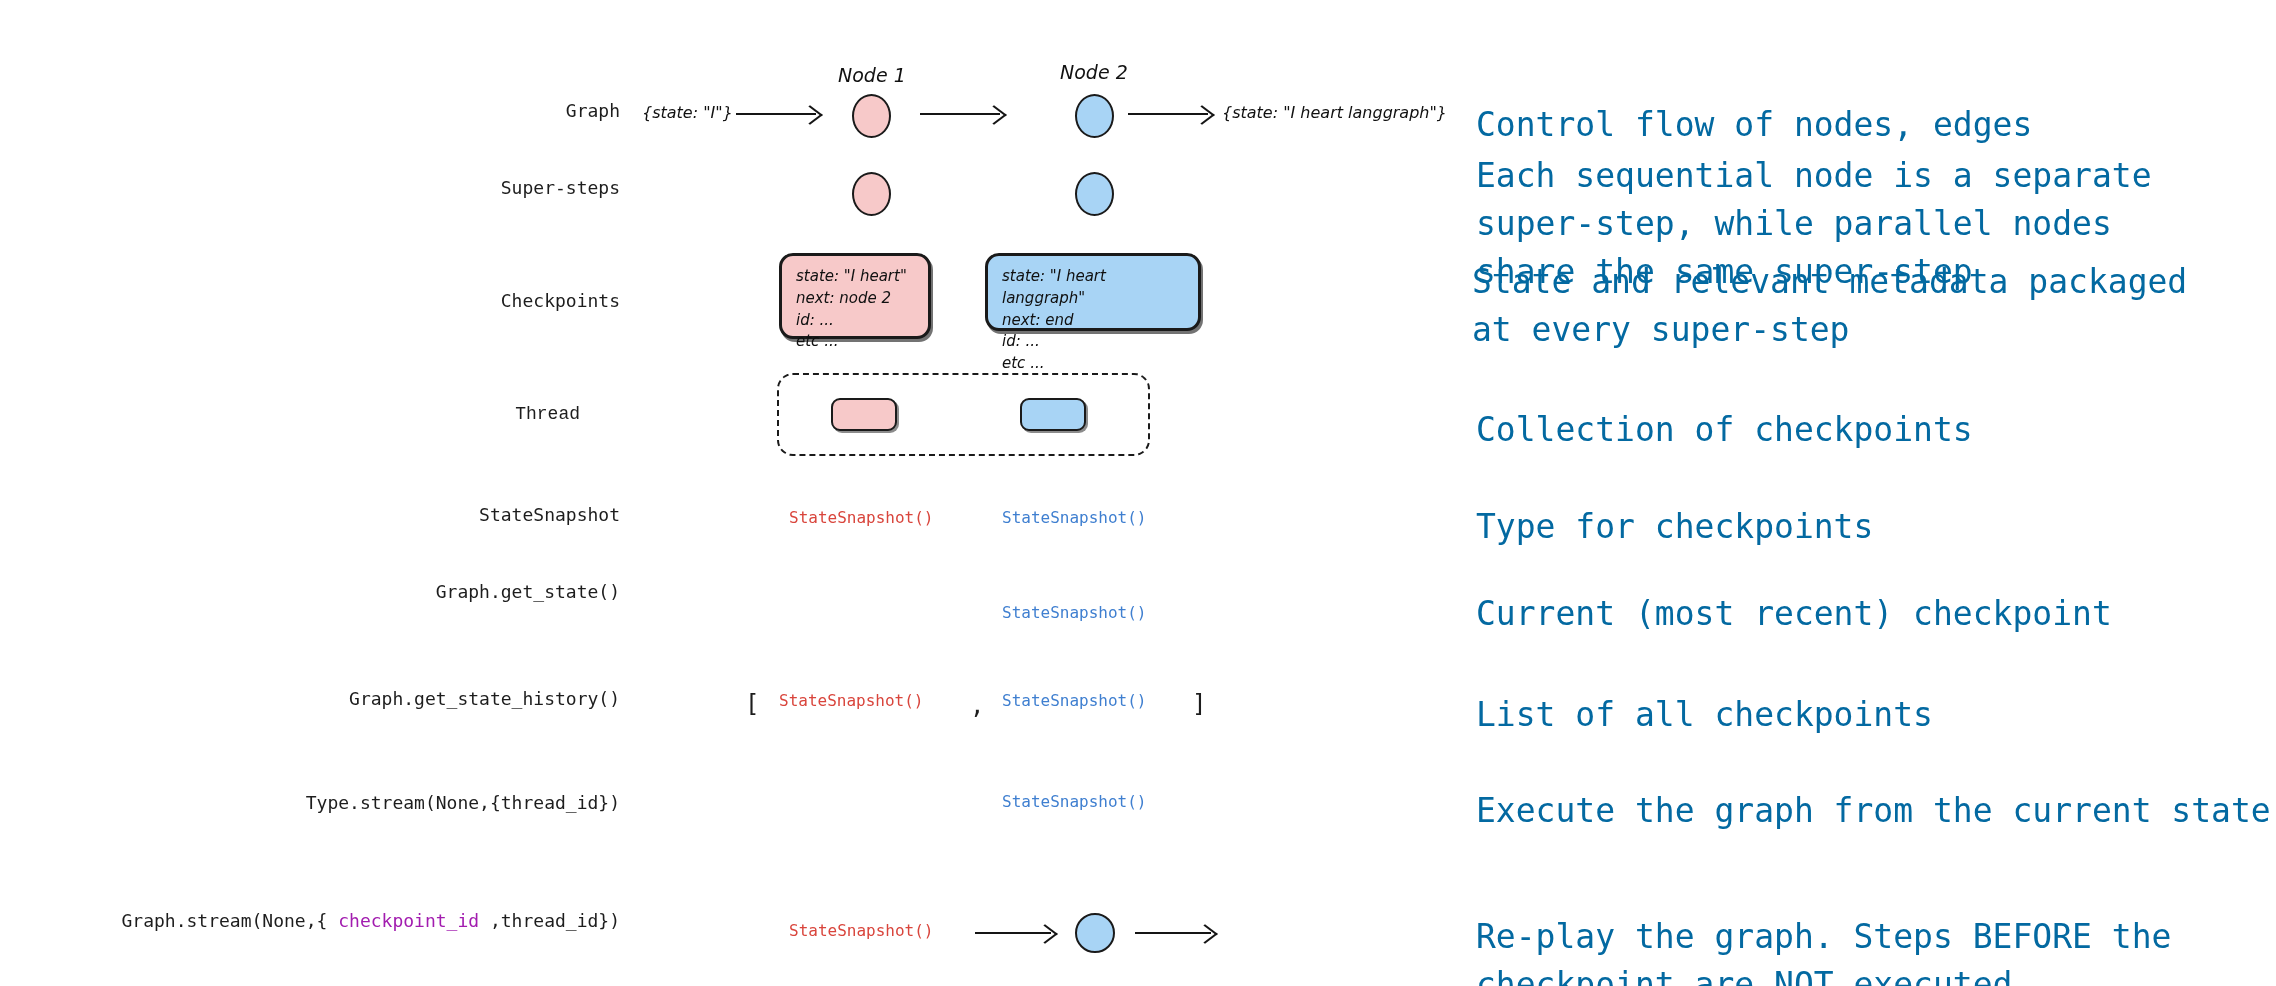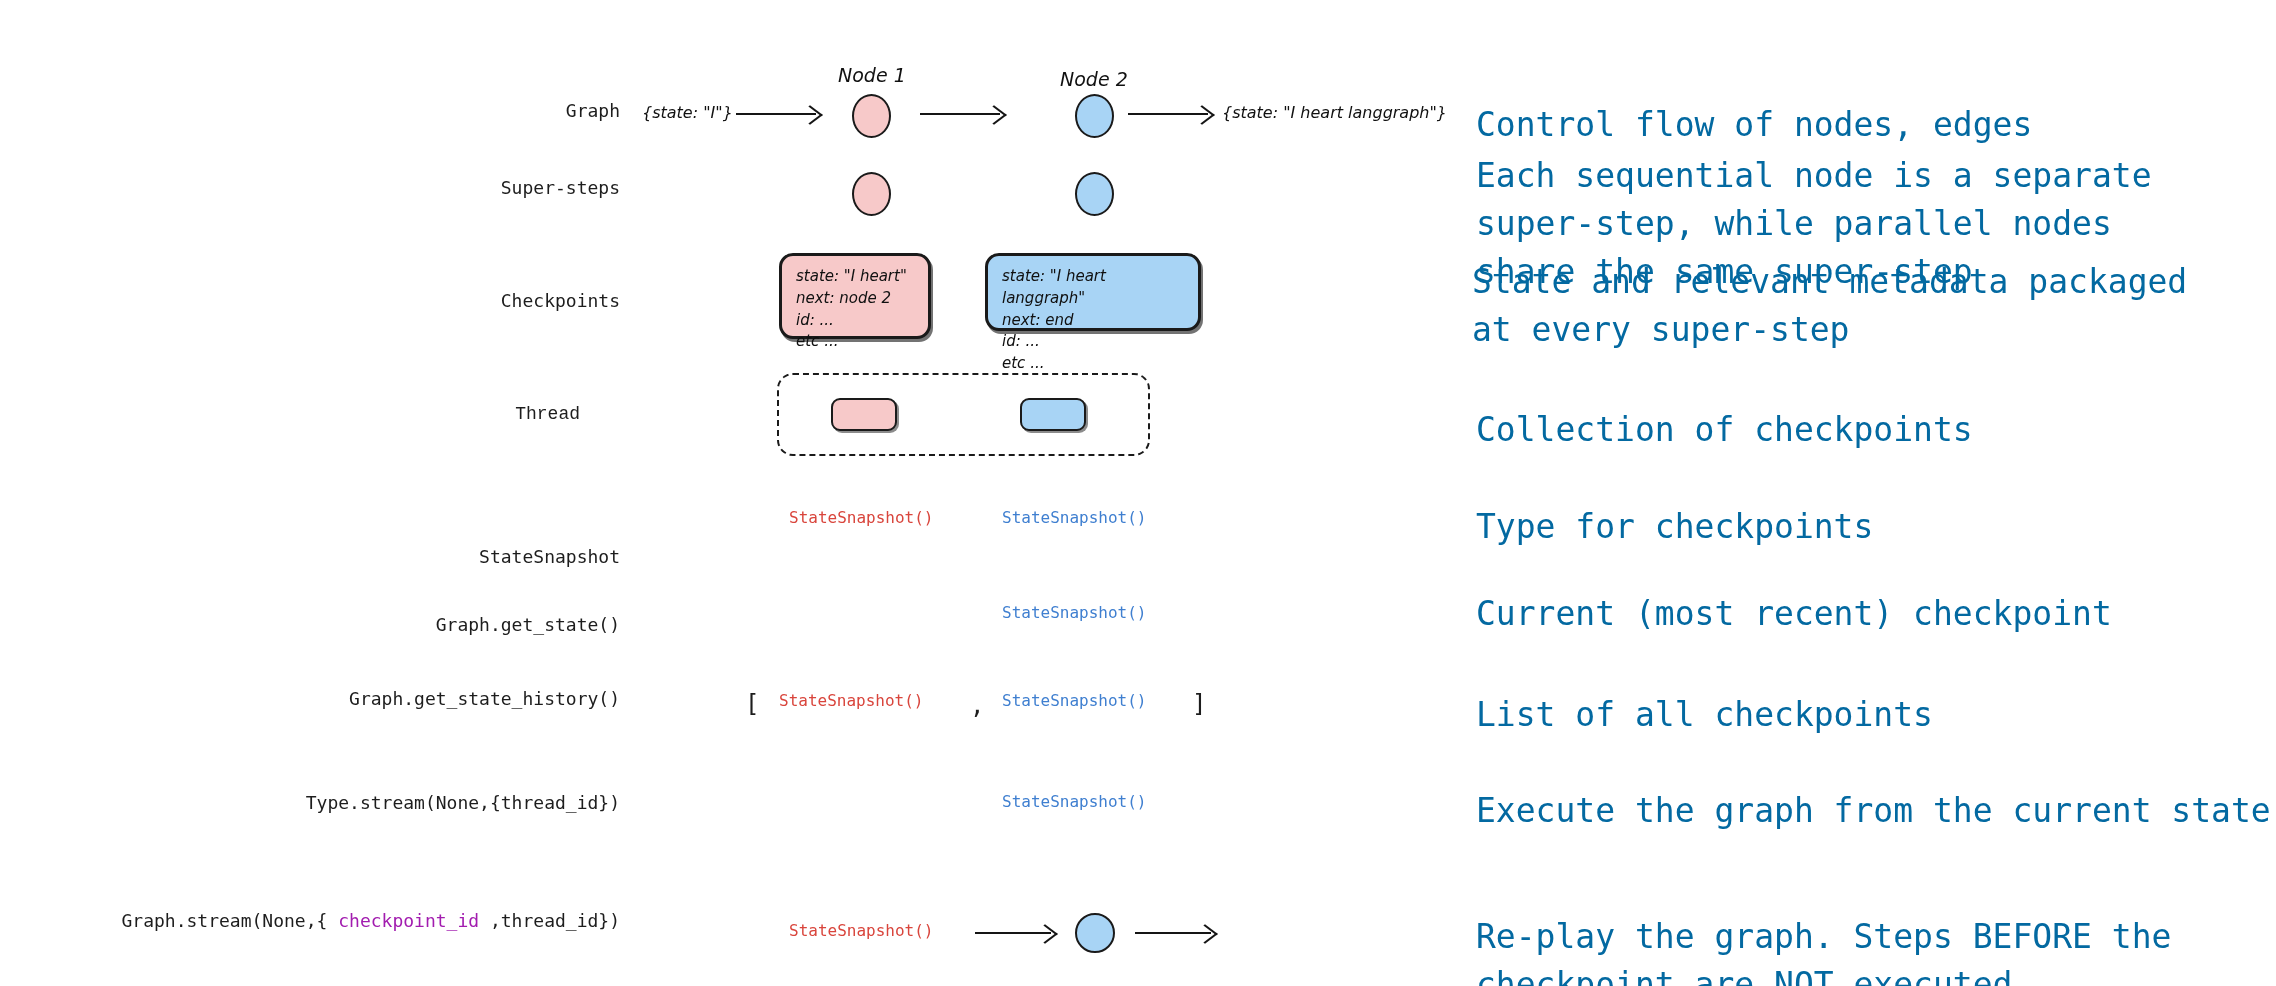--- a/index.html
+++ b/index.html
@@ -122,34 +122,34 @@
 <body>
 
 <div class="row-label" style="right:1656px; top:100px;">Graph</div>
 
 <div class="row-label" style="right:1656px; top:177px;">Super-steps</div>
 
 <div class="row-label" style="right:1656px; top:290px;">Checkpoints</div>
 
 <div class="row-label" style="right:1696px; top:403px;font-family:Liberation Mono, monospace;">Thread</div>
 
-<div class="row-label" style="right:1656px; top:504px;margin-top:42px;">StateSnapshot</div>
-
-<div class="row-label" style="right:1656px; top:614px;">Graph.get_state()</div>
+<div class="row-label" style="right:1656px; top:504px;">StateSnapshot</div>
+
+<div class="row-label" style="right:1656px; top:581px;">Graph.get_state()</div>
 
 <div class="row-label" style="right:1656px; top:688px;">Graph.get_state_history()</div>
 
 <div class="row-label" style="right:1656px; top:792px;">Type.stream(None,{thread_id})</div>
 
 <div class="row-label" style="right:1656px; top:910px;">
   <span>Graph.stream(None,{ </span><span class="accent-red">checkpoint_id</span><span> ,thread_id})</span>
 </div>
 
 <div class="hand" style="left:838px; top:64px;">Node 1</div>
-<div class="hand" style="left:1060px; top:68px;">Node 2</div>
+<div class="hand" style="left:1060px; top:61px;">Node 2</div>
 
 <div class="hand" style="left:642px; top:103px; font-size:16px;">{state: "I"}</div>
 
 <div class="arrow" style="left:736px; top:113px; width:80px;"></div>
 
 <div class="ellipse pink" style="left:852px; top:94px; width:35px; height:40px;"></div>
 
 <div class="arrow" style="left:920px; top:113px; width:80px;"></div>
 
 <div class="ellipse blue" style="left:1075px; top:94px; width:35px; height:40px;"></div>

